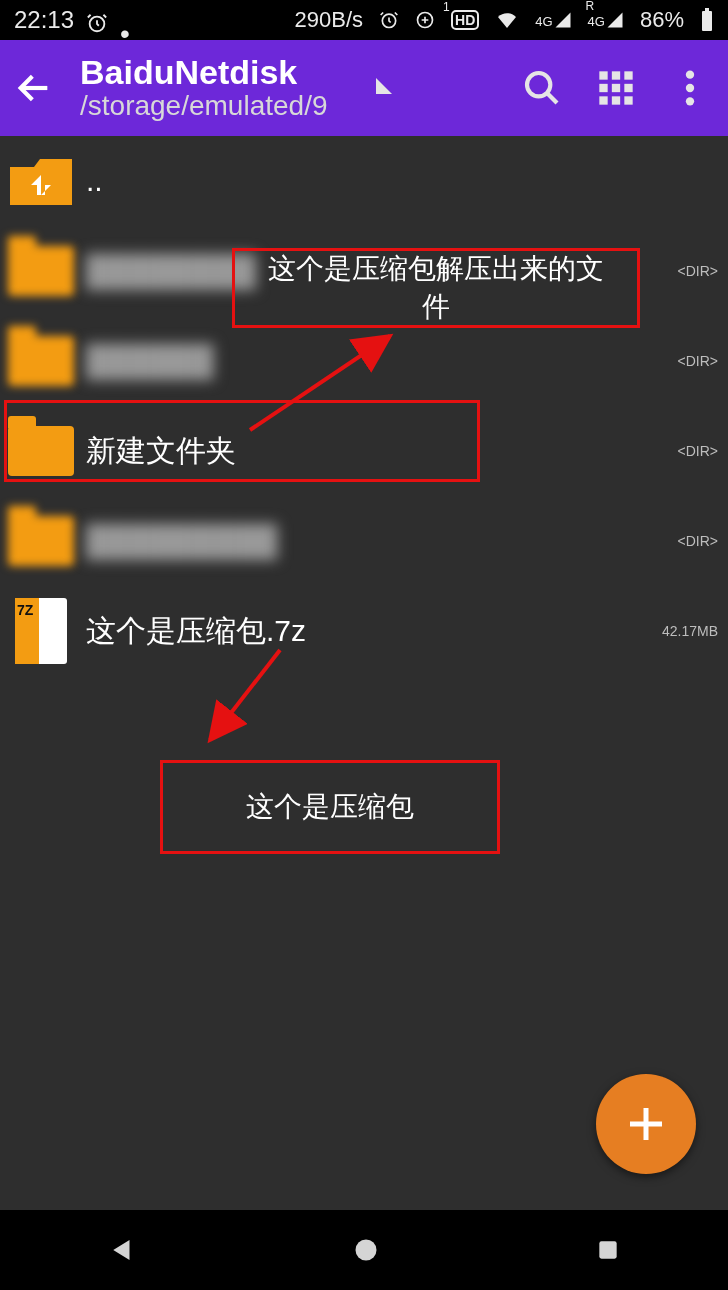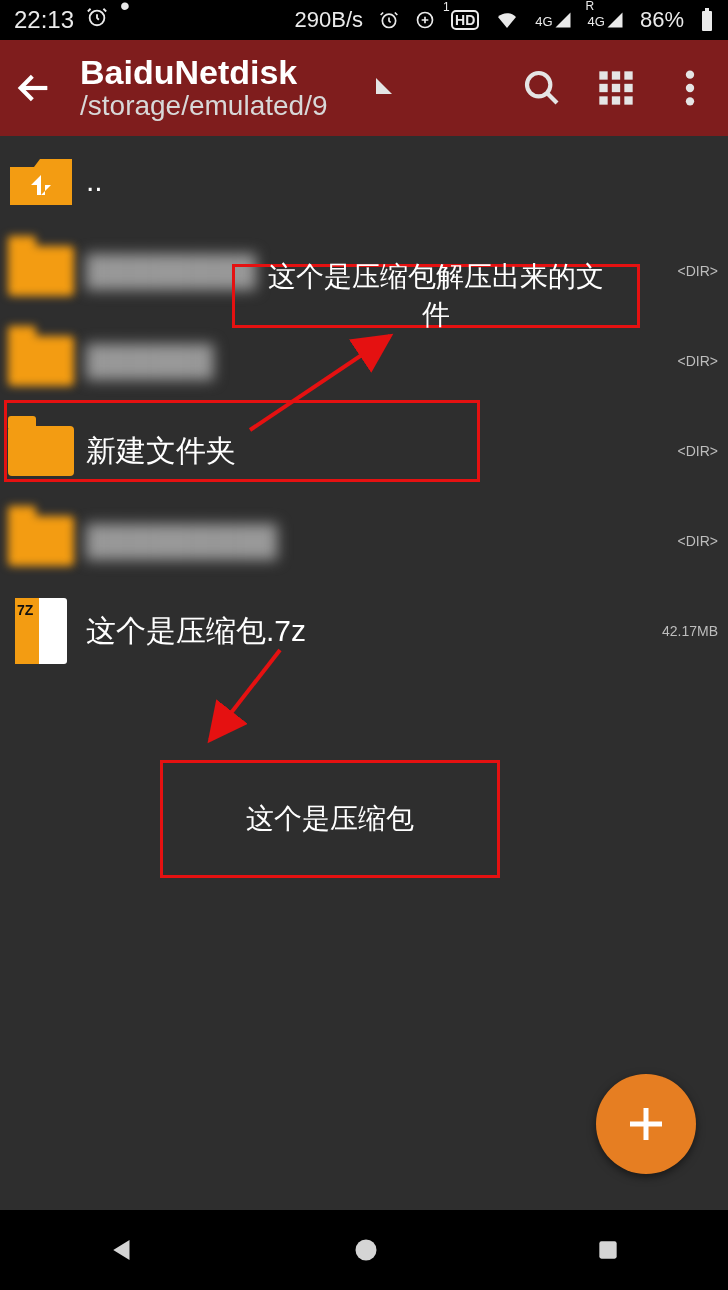--- a/index.html
+++ b/index.html
@@ -1,26 +1,26 @@
 <!DOCTYPE html>
 <html><head>
 <meta charset="utf-8">
 <style>
   * { margin:0; padding:0; box-sizing:border-box; font-family:Arial, "Microsoft YaHei", sans-serif; }
   html,body { width:728px; height:1290px; background:#2e2e2e; color:#fff; overflow:hidden; position:relative; }
 
   
   .statusbar { height:40px; background:#000; display:flex; align-items:center; padding:0 14px 0 14px; font-size:24px; color:#eaeaea; }
-  .status-left { display:flex; align-items:flex-start; gap:12px; }
+  .status-left { display:flex; align-items:flex-end; gap:12px; }
   .status-right { margin-left:auto; display:flex; align-items:center; gap:16px; font-size:22px; }
   .st-icon { display:inline-flex; align-items:center; justify-content:center; }
   .st-icon svg { display:block; }
 
   
-  .toolbar { height:96px; background:#7f1d1d; display:flex; align-items:center; padding:0 18px 0 14px; }
+  .toolbar { height:96px; background:#6d28d9; display:flex; align-items:center; padding:0 18px 0 14px; }
   .tb-left { display:flex; align-items:center; gap:26px; }
   .tb-back svg { width:40px; height:40px; display:block; }
   .tb-titles { display:flex; flex-direction:column; line-height:1.05; }
   .tb-title { font-size:34px; font-weight:bold; color:#fff; }
   .tb-subtitle { font-size:28px; color:#d8d8d8; }
   .tb-sel { margin-left:18px; }
   .tb-sel svg { width:24px; height:24px; }
   .tb-right { margin-left:auto; display:flex; align-items:center; gap:34px; color:#e5e5e5; }
   .tb-right svg { width:40px; height:40px; display:block; }
 
@@ -211,32 +211,32 @@
         <span class="sevenZ"></span>
       </span>
     <span class="name">这个是压缩包.7z</span>
     <span class="meta">42.17MB</span>
   </div>
 
 </div>
 
 <div class="anno-box" style="left:4px; top:400px; width:476px; height:82px;"></div>
 
-<div class="anno-label" style="left:232px; top:264px; width:408px; height:64px;font-family:Liberation Serif, serif;">这个是压缩包解压出来的文件</div>
+<div class="anno-label" style="left:232px; top:248px; width:408px; height:80px;font-family:Liberation Serif, serif;">这个是压缩包解压出来的文件</div>
 
 <svg class="arrow" style="left:240px; top:320px; width:180px; height:130px;">
   <defs>
       <marker id="ah1" markerWidth="12" markerHeight="12" refX="9" refY="5" orient="auto">
         <path d="M0 0l10 5-10 5z" fill="#e51111"></path>
       </marker>
     </defs>
   <line x1="10" y1="110" x2="150" y2="16" stroke="#e51111" stroke-width="4" marker-end="url(#ah1)"></line>
 </svg>
 
-<div class="anno-label" style="left:160px; top:760px; width:340px; height:118px;">这个是压缩包</div>
+<div class="anno-label" style="left:160px; top:760px; width:340px; height:94px;">这个是压缩包</div>
 
 <svg class="arrow" style="left:190px; top:640px; width:110px; height:120px;">
   <defs>
       <marker id="ah2" markerWidth="12" markerHeight="12" refX="9" refY="5" orient="auto">
         <path d="M0 0l10 5-10 5z" fill="#e51111"></path>
       </marker>
     </defs>
   <line x1="90" y1="10" x2="20" y2="100" stroke="#e51111" stroke-width="4" marker-end="url(#ah2)"></line>
 </svg>
 

